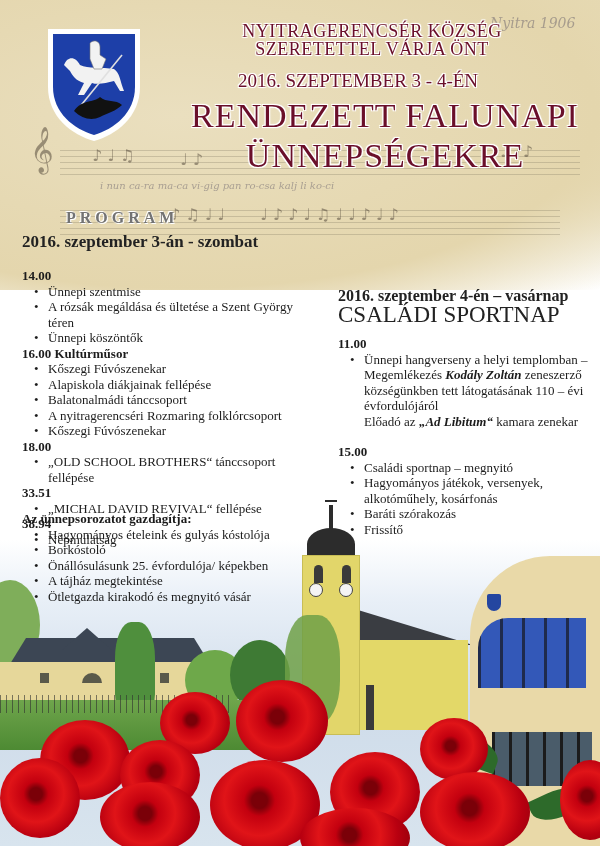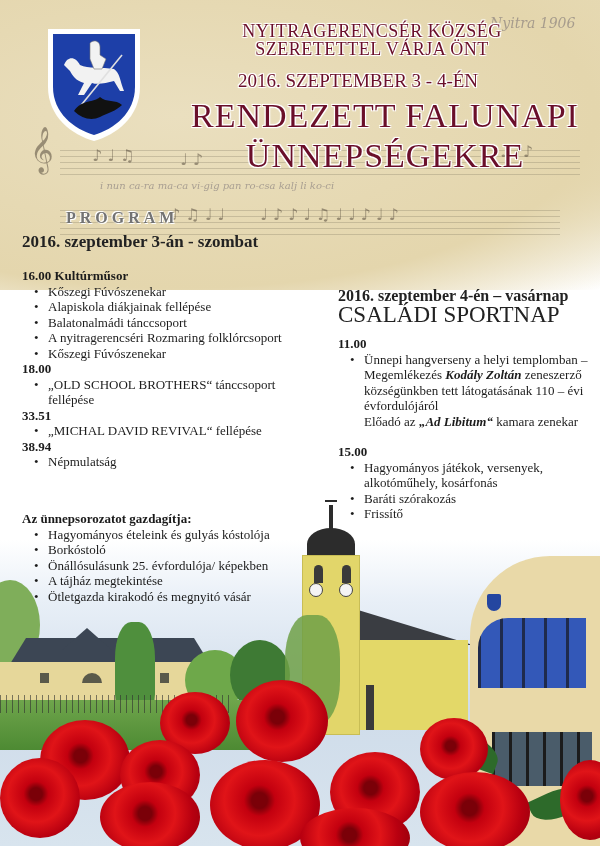--- a/index.html
+++ b/index.html
@@ -183,20 +183,28 @@
     <div class="rose" style="left:100px;top:782px;width:100px;height:70px;"></div>
     <div class="rose" style="left:210px;top:760px;width:110px;height:90px;"></div>
     <div class="rose" style="left:330px;top:752px;width:90px;height:80px;"></div>
     <div class="rose" style="left:420px;top:772px;width:110px;height:80px;"></div>
     <div class="rose" style="left:560px;top:760px;width:60px;height:80px;"></div>
     <div class="rose" style="left:300px;top:808px;width:110px;height:60px;"></div>
   </div>
 
   <div class="col col-left">
     <div>
+      <div class="time">14.00</div>
+      <ul class="items">
+        <li>Ünnepi szentmise</li>
+        <li>A rózsák megáldása és ültetése a Szent György téren</li>
+        <li>Ünnepi köszöntők</li>
+      </ul>
+    </div>
+    <div>
       <div class="time"><span>16.00</span> <span>Kultúrműsor</span></div>
       <ul class="items">
         <li>Kőszegi Fúvószenekar</li>
         <li>Alapiskola diákjainak fellépése</li>
         <li>Balatonalmádi tánccsoport</li>
         <li>A nyitragerencséri  Rozmaring folklórcsoport</li>
         <li>Kőszegi Fúvószenekar</li>
       </ul>
     </div>
     <div>
@@ -239,20 +247,21 @@
     <div>
       <div class="time">11.00</div>
       <ul class="items">
         <li><span>Ünnepi hangverseny a helyi templomban – Megemlékezés </span><b><i>Kodály Zoltán</i></b><span> zeneszerző községünkben tett látogatásának 110 – évi évfordulójáról</span><br><span>Előadó az </span><b><i>„Ad Libitum“</i></b><span> kamara zenekar</span></li>
       </ul>
     </div>
     <div class="gap"></div>
     <div>
       <div class="time">15.00</div>
       <ul class="items">
+        <li>Családi sportnap – megnyitó</li>
         <li>Hagyományos játékok, versenyek, alkotóműhely, kosárfonás</li>
         <li>Baráti szórakozás</li>
         <li>Frissítő</li>
       </ul>
     </div>
   </div>
 
 </div>
 
 </body></html>

